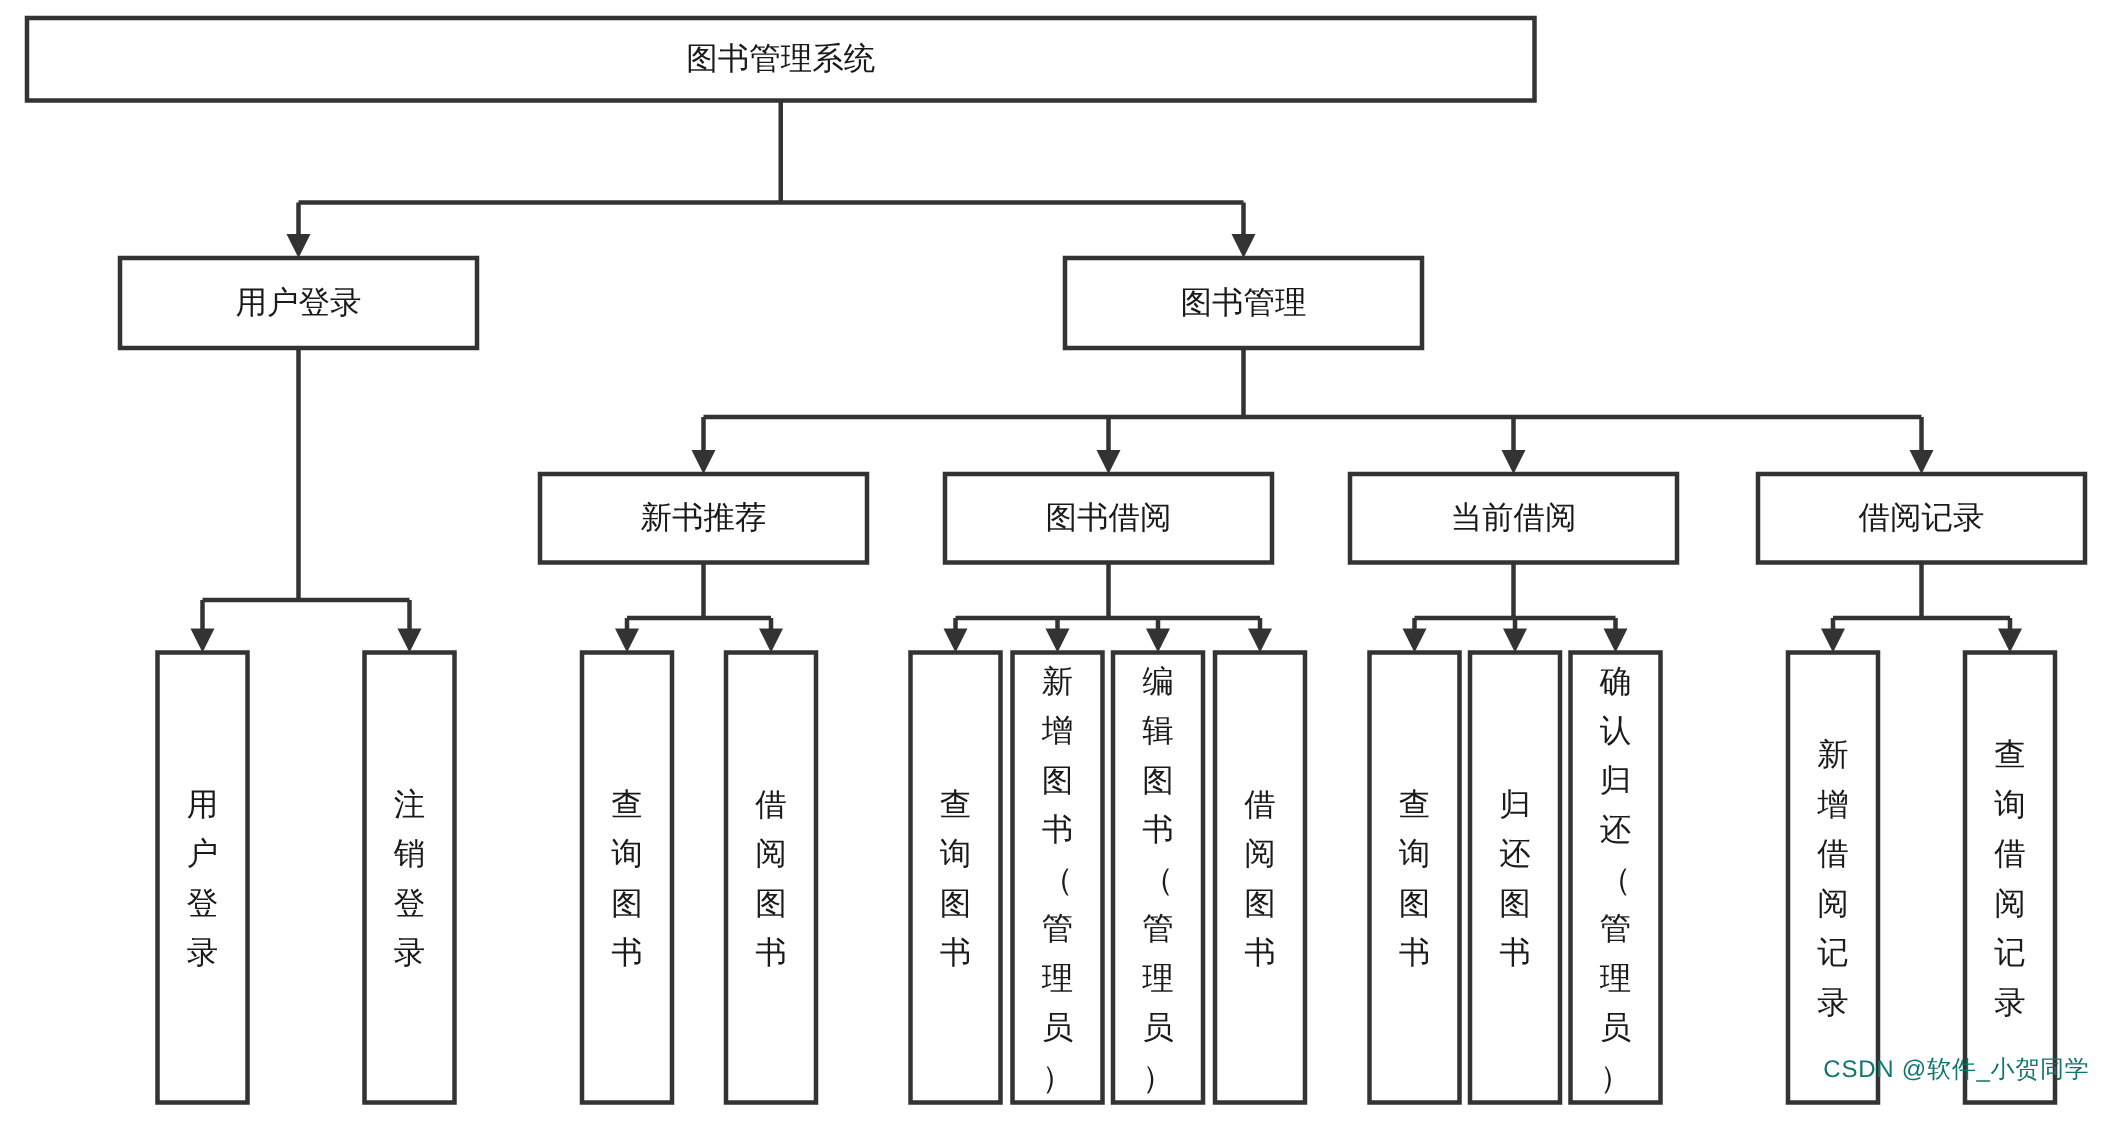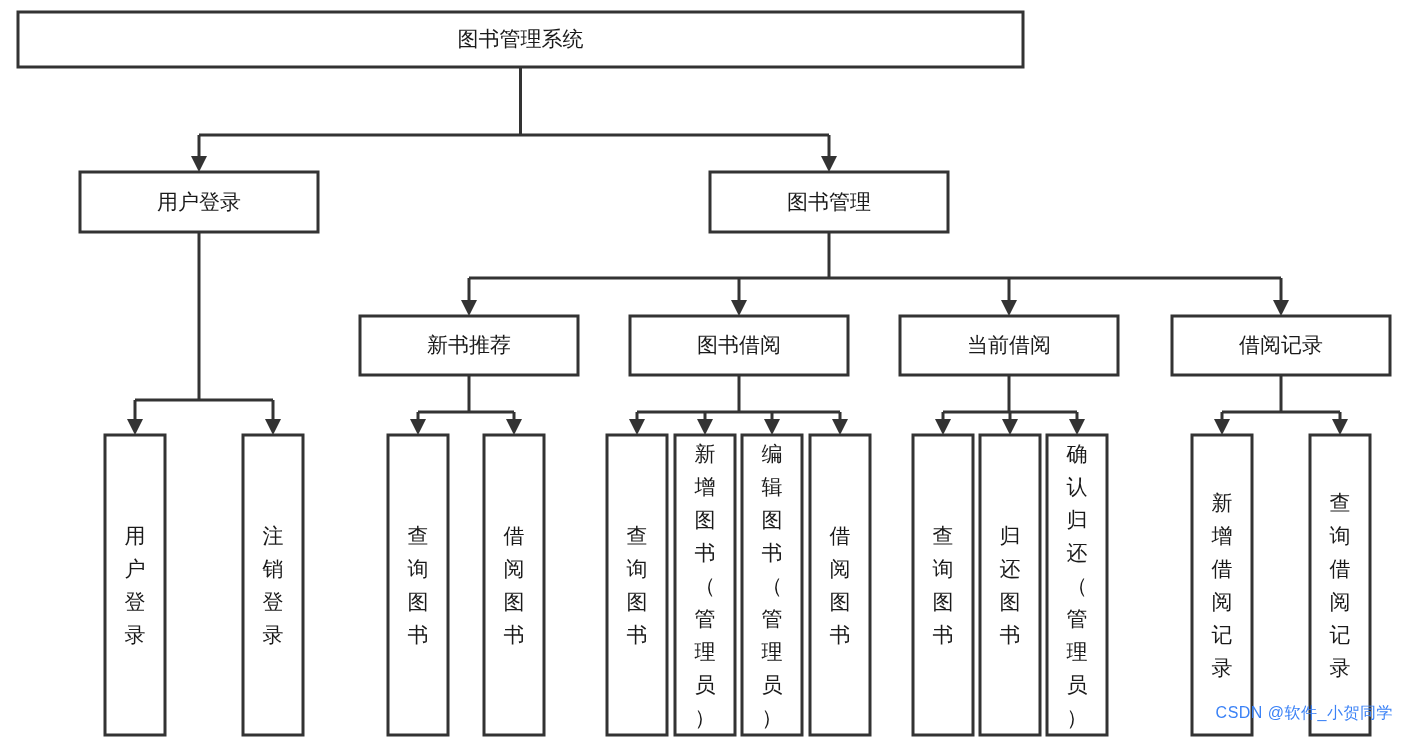--- a/index.html
+++ b/index.html
@@ -50,21 +50,21 @@
   .node-label-vertical {
     fill: #1a1a1a;
     font-family: "Liberation Sans", "DejaVu Sans", sans-serif;
     font-size: 21px;
     text-anchor: middle;
   }
   .watermark {
     position: absolute;
     right: 12px;
     bottom: 8px;
-    color: #3b82f6;
+    color: #0f766e;
     font-size: 16px;
     font-family: "Liberation Sans", "DejaVu Sans", sans-serif;
     white-space: nowrap;
     letter-spacing: 0.5px;
     user-select: none;
   }
 </style>
 </head>
 <body>
 

